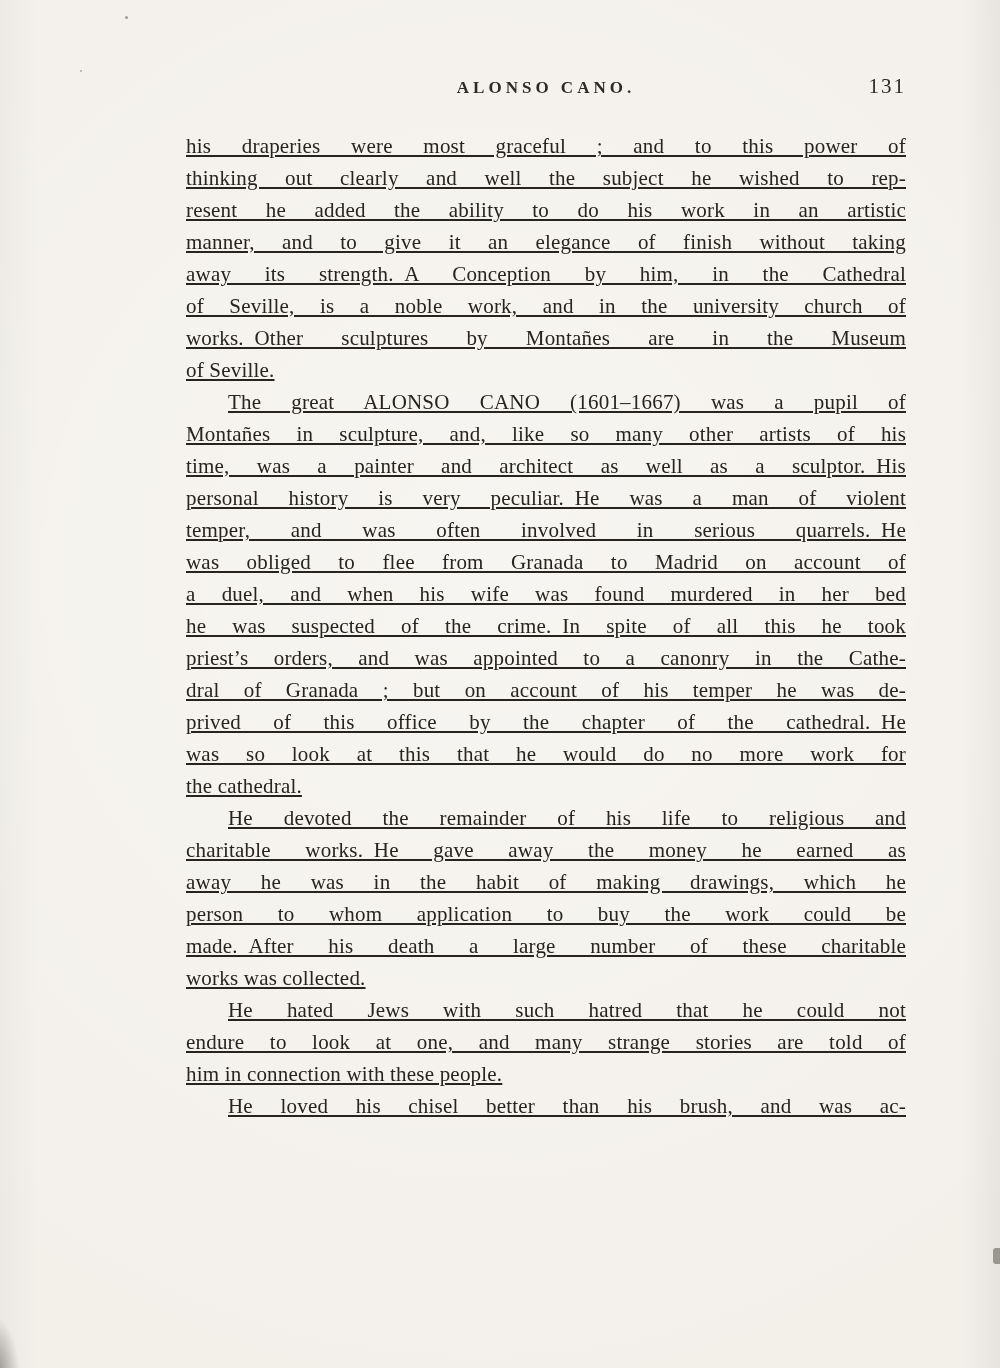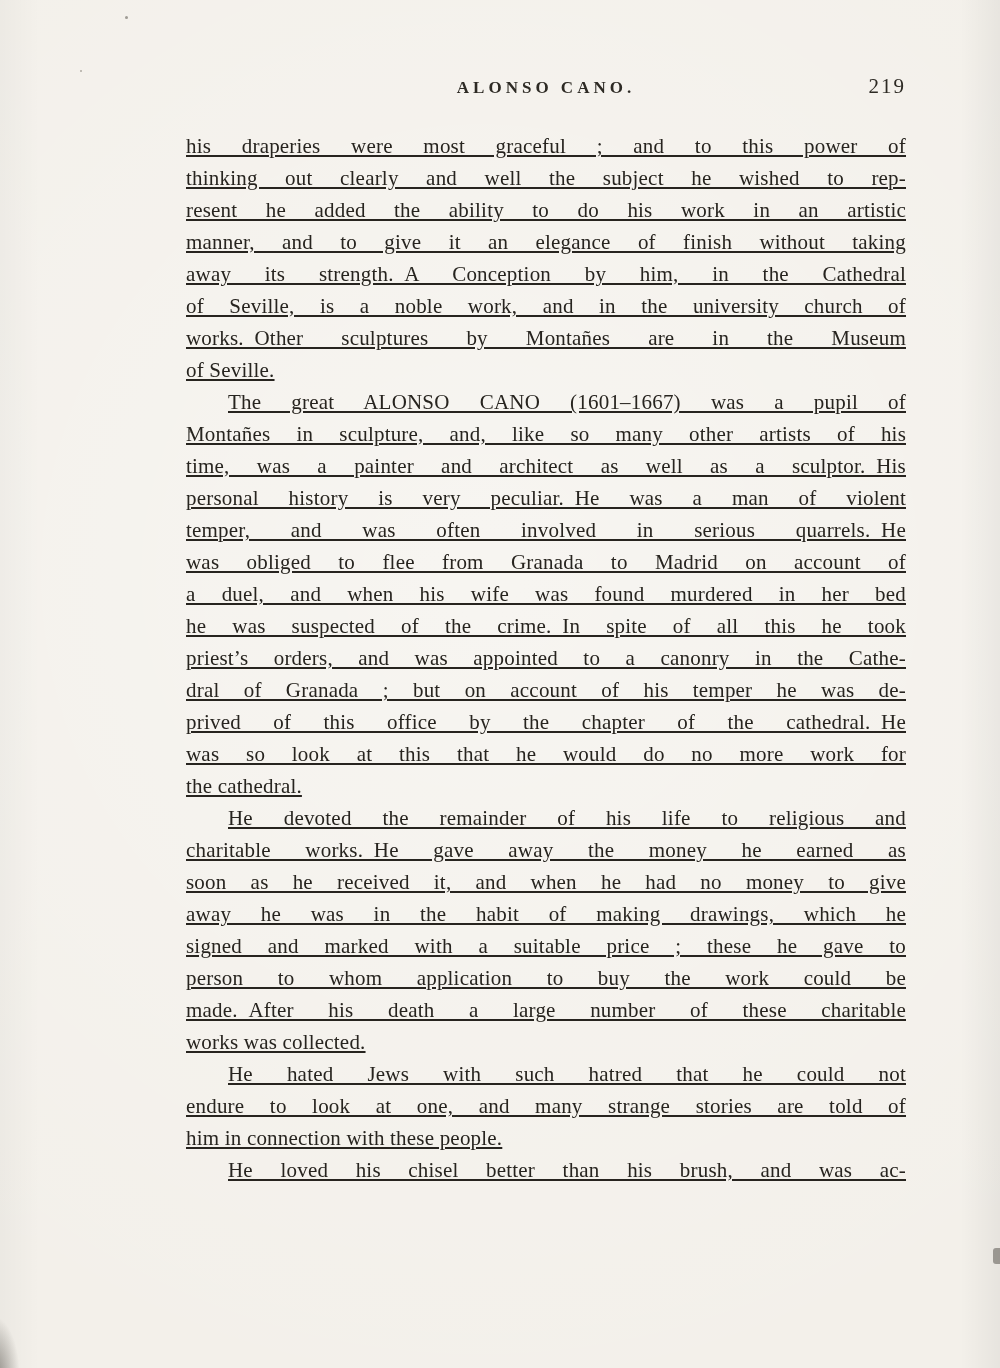--- a/index.html
+++ b/index.html
@@ -102,21 +102,21 @@
 <div class="page">
 
   <div class="speck s1"></div>
   <div class="speck s2"></div>
   <div class="speck s3"></div>
   <div class="edge-mark"></div>
   <div class="corner-smudge"></div>
 
   <header class="page-header">
     <div class="header-title">ALONSO CANO.</div>
-    <div class="page-number">219</div>
+    <div class="page-number">131</div>
   </header>
 
   <main class="body-text">
       <div class="paragraph">
         <div class="line">his draperies were most graceful ; and to this power of</div>
         <div class="line">thinking out clearly and well the subject he wished to rep-</div>
         <div class="line">resent he added the ability to do his work in an artistic</div>
         <div class="line">manner, and to give it an elegance of finish without taking</div>
         <div class="line">away its strength. A Conception by him, in the Cathedral</div>
         <div class="line">of Seville, is a noble work, and in the university church of</div>
@@ -134,23 +134,21 @@
         <div class="line">he was suspected of the crime. In spite of all this he took</div>
         <div class="line">priest’s orders, and was appointed to a canonry in the Cathe-</div>
         <div class="line">dral of Granada ; but on account of his temper he was de-</div>
         <div class="line">prived of this office by the chapter of the cathedral. He</div>
         <div class="line">was so look at this that he would do no more work for</div>
         <div class="line flush">the cathedral.</div>
       </div>
       <div class="paragraph">
         <div class="line indent">He devoted the remainder of his life to religious and</div>
         <div class="line">charitable works. He gave away the money he earned as</div>
-        <div class="line">soon as he received it, and when he had no money to give</div>
         <div class="line">away he was in the habit of making drawings, which he</div>
-        <div class="line">signed and marked with a suitable price ; these he gave to</div>
         <div class="line">person to whom application to buy the work could be</div>
         <div class="line">made. After his death a large number of these charitable</div>
         <div class="line flush">works was collected.</div>
       </div>
       <div class="paragraph">
         <div class="line indent">He hated Jews with such hatred that he could not</div>
         <div class="line">endure to look at one, and many strange stories are told of</div>
         <div class="line flush">him in connection with these people.</div>
       </div>
       <div class="paragraph">

